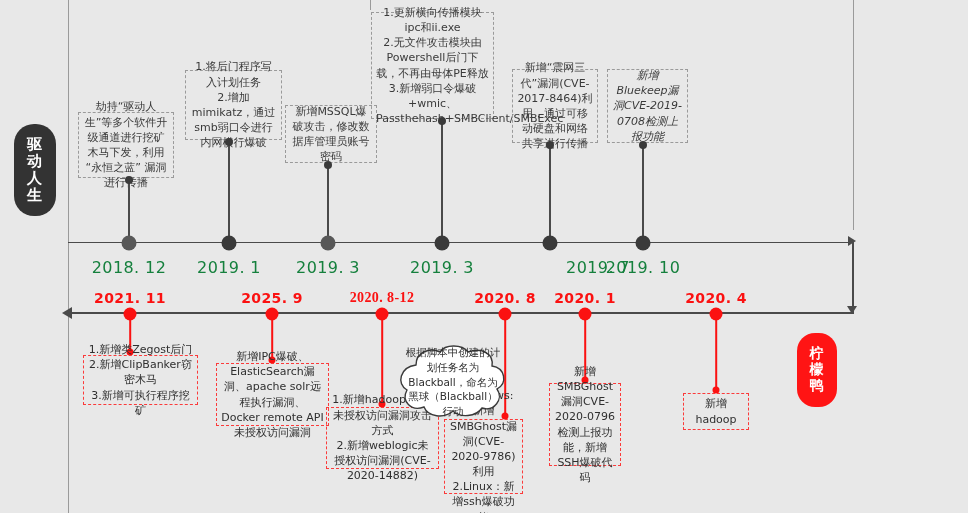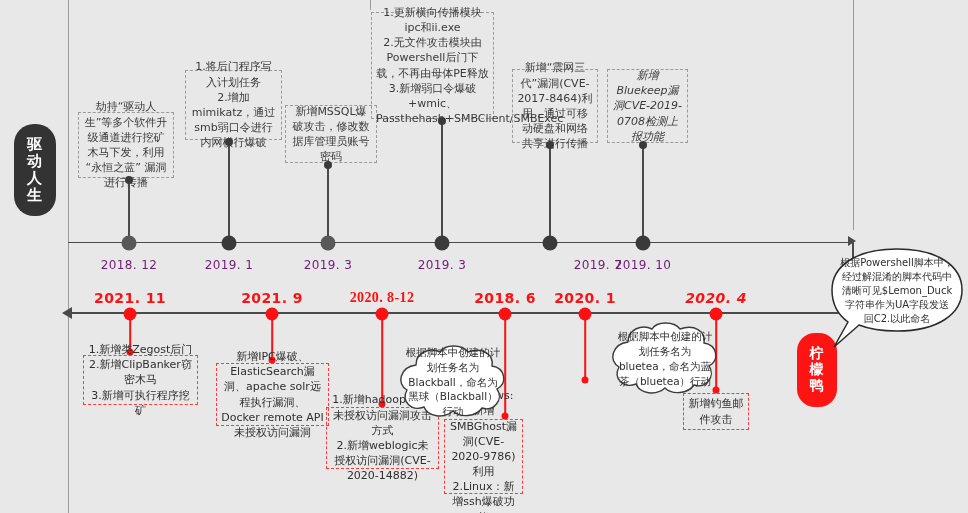--- a/index.html
+++ b/index.html
@@ -44,21 +44,21 @@
   .node{position:absolute;border-radius:50%;transform:translate(-50%,-50%);}
   .node-top{width:15px;height:15px;background:#3a3a3a;}
   .node-top.dim{background:#585858;}
   .node-bot{width:13px;height:13px;background:#fb1111;}
   .stem{position:absolute;background:#4a4a4a;width:2px;transform:translateX(-50%);}
   .stem-red{background:#fb1111;width:1.6px;}
   .stem-cap{position:absolute;width:8px;height:8px;border-radius:50%;background:#3a3a3a;transform:translate(-50%,-50%);}
   .stem-cap-red{background:#fb1111;width:7px;height:7px;}
 
   
-  .date{position:absolute;font-size:12px;color:#701a75;transform:translateX(-50%);white-space:nowrap;letter-spacing:.4px;}
+  .date{position:absolute;font-size:16px;color:#15803d;transform:translateX(-50%);white-space:nowrap;letter-spacing:.4px;}
   .date-red{color:#fb1111;font-size:14px;font-weight:600;}
 
   
   .note{
     position:absolute;box-sizing:border-box;
     border:1.4px dashed #9a9a9a;background:transparent;
     color:#3a3a3a;font-size:11px;line-height:1.38;
     text-align:center;padding:5px 4px;
     display:flex;align-items:center;justify-content:center;
   }
@@ -161,79 +161,66 @@
   <div class="date date-red" style="left:130px;top:290px;">2021. 11</div>
   <div class="node node-bot" style="left:130px;top:314px;"></div>
   <div class="stem stem-red" style="left:130px;top:318px;height:34px;"></div>
   <div class="stem-cap stem-cap-red" style="left:130px;top:352px;"></div>
   <div class="note note-red" style="left:83px;top:355px;width:115px;height:50px;">
     <span style="white-space:pre-line;">1.新增类Zegost后门
 2.新增ClipBanker窃密木马
 3.新增可执行程序挖矿</span>
   </div>
 
-  <div class="date date-red" style="left:272px;top:290px;">2021. 9</div>
+  <div class="date date-red" style="left:272px;top:290px;">2025. 9</div>
   <div class="node node-bot" style="left:272px;top:314px;"></div>
   <div class="stem stem-red" style="left:272px;top:318px;height:42px;"></div>
   <div class="stem-cap stem-cap-red" style="left:272px;top:360px;"></div>
   <div class="note note-red" style="left:216px;top:363px;width:113px;height:63px;">
     <span>新增IPC爆破、ElasticSearch漏洞、apache solr远程执行漏洞、Docker remote API未授权访问漏洞</span>
   </div>
 
   <div class="date date-red" style="left:382px;top:290px;font-family:Liberation Serif, serif;">2020. 8-12</div>
   <div class="node node-bot" style="left:382px;top:314px;"></div>
   <div class="stem stem-red" style="left:382px;top:318px;height:86px;"></div>
   <div class="stem-cap stem-cap-red" style="left:382px;top:404px;"></div>
   <div class="note note-red" style="left:326px;top:407px;width:113px;height:62px;">
     <span style="white-space:pre-line;">1.新增hadoop Yarn未授权访问漏洞攻击方式
 2.新增weblogic未授权访问漏洞(CVE-2020-14882)</span>
   </div>
 
-  <div class="date date-red" style="left:505px;top:290px;">2018. 6</div>
+  <div class="date date-red" style="left:505px;top:290px;">2020. 8</div>
   <div class="node node-bot" style="left:505px;top:314px;"></div>
   <div class="stem stem-red" style="left:505px;top:318px;height:98px;"></div>
   <div class="stem-cap stem-cap-red" style="left:505px;top:416px;"></div>
   <div class="note note-red" style="left:444px;top:419px;width:79px;height:75px;">
     <span style="white-space:pre-line;">1Windows:新增SMBGhost漏洞(CVE-2020-9786)利用
 2.Linux：新增ssh爆破功能</span>
   </div>
 
   <div class="date date-red" style="left:585px;top:290px;">2020. 1</div>
   <div class="node node-bot" style="left:585px;top:314px;"></div>
   <div class="stem stem-red" style="left:585px;top:318px;height:62px;"></div>
   <div class="stem-cap stem-cap-red" style="left:585px;top:380px;"></div>
-
-  <div class="date date-red" style="left:716px;top:290px;font-style:italic;">2020. 4</div>
+  <div class="note note-red" style="left:549px;top:383px;width:72px;height:83px;">
+    <span>新增SMBGhost漏洞CVE-2020-0796检测上报功能，新增SSH爆破代码</span>
+  </div>
+
+  <div class="date date-red" style="left:716px;top:290px;">2020. 4</div>
   <div class="node node-bot" style="left:716px;top:314px;"></div>
   <div class="stem stem-red" style="left:716px;top:318px;height:72px;"></div>
   <div class="stem-cap stem-cap-red" style="left:716px;top:390px;"></div>
   <div class="note note-red" style="left:683px;top:393px;width:66px;height:37px;">
-    <span>新增钓鱼邮件攻击</span>
+    <span>新增hadoop</span>
   </div>
 
   <div class="cloud" style="left:392px;top:336px;width:122px;height:78px;margin-top:7px;">
     <svg width="122" height="78" viewBox="0 0 122 78">
       <path d="M24,22 C24,9 38,4 48,9 C53,1 70,1 76,9 C90,4 102,11 100,23
                C113,25 116,40 105,46 C112,56 102,69 90,65 C84,74 68,75 61,68
                C52,76 36,74 32,64 C19,69 9,58 15,47 C4,41 8,24 24,22 Z" fill="#ffffff" stroke="#3a3a3a" stroke-width="1.4"></path>
     </svg>
     <div class="cloudtext">根据脚本中创建的计划任务名为Blackball，命名为黑球（Blackball）行动</div>
   </div>
 
-  <div class="cloud" style="left:604px;top:320px;width:122px;height:78px;">
-    <svg width="122" height="78" viewBox="0 0 122 78">
-      <path d="M24,22 C24,9 38,4 48,9 C53,1 70,1 76,9 C90,4 102,11 100,23
-               C113,25 116,40 105,46 C112,56 102,69 90,65 C84,74 68,75 61,68
-               C52,76 36,74 32,64 C19,69 9,58 15,47 C4,41 8,24 24,22 Z" fill="#ffffff" stroke="#3a3a3a" stroke-width="1.4"></path>
-    </svg>
-    <div class="cloudtext">根据脚本中创建的计划任务名为bluetea，命名为蓝茶（bluetea）行动</div>
-  </div>
-
-  <div class="cloud" style="left:826px;top:246px;width:142px;height:110px;">
-    <svg width="142" height="110" viewBox="0 0 142 110">
-      <path d="M71,3 C112,3 136,20 136,44 C136,68 112,85 71,85
-               C56,85 43,83 33,79 L8,101 L22,76
-               C11,68 6,57 6,44 C6,20 30,3 71,3 Z" fill="#ffffff" stroke="#2a2a2a" stroke-width="1.5"></path>
-    </svg>
-    <div class="cloudtext" style="padding:2px 14px 22px 14px;font-size:10px;">根据Powershell脚本中，经过解混淆的脚本代码中清晰可见$Lemon_Duck字符串作为UA字段发送回C2.以此命名</div>
-  </div>
+
 
 </div>
 
 </body></html>

